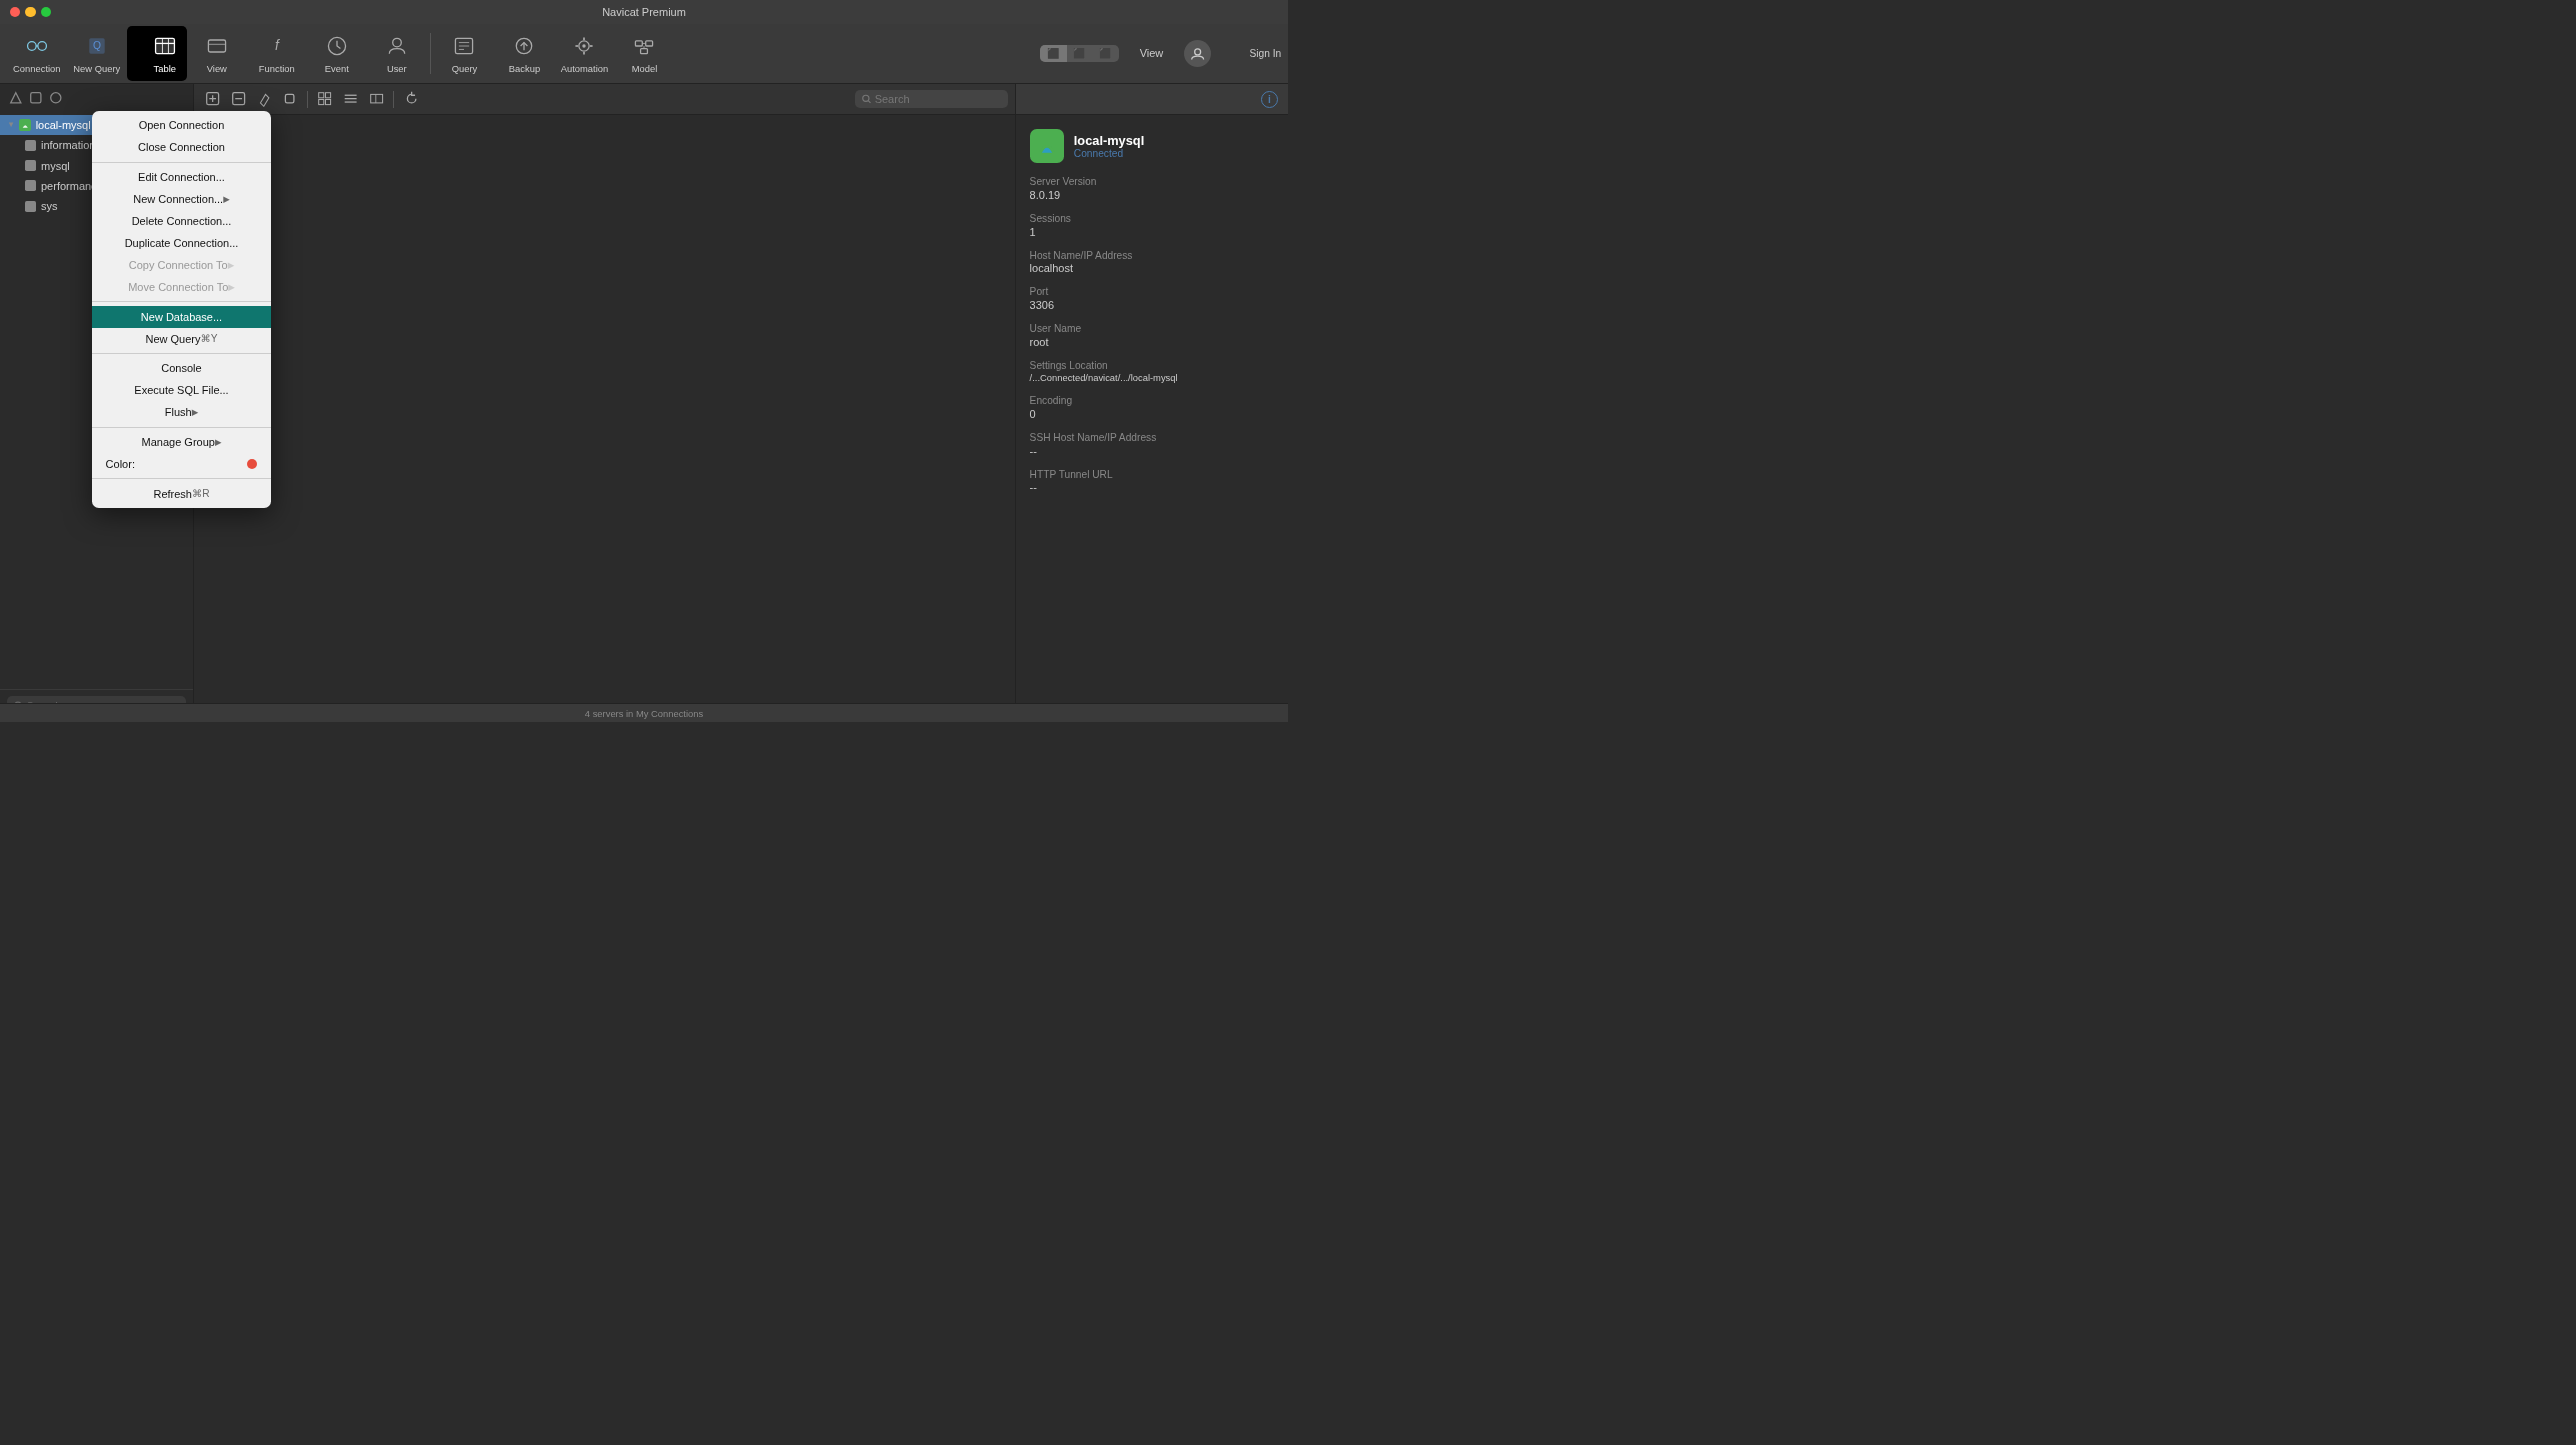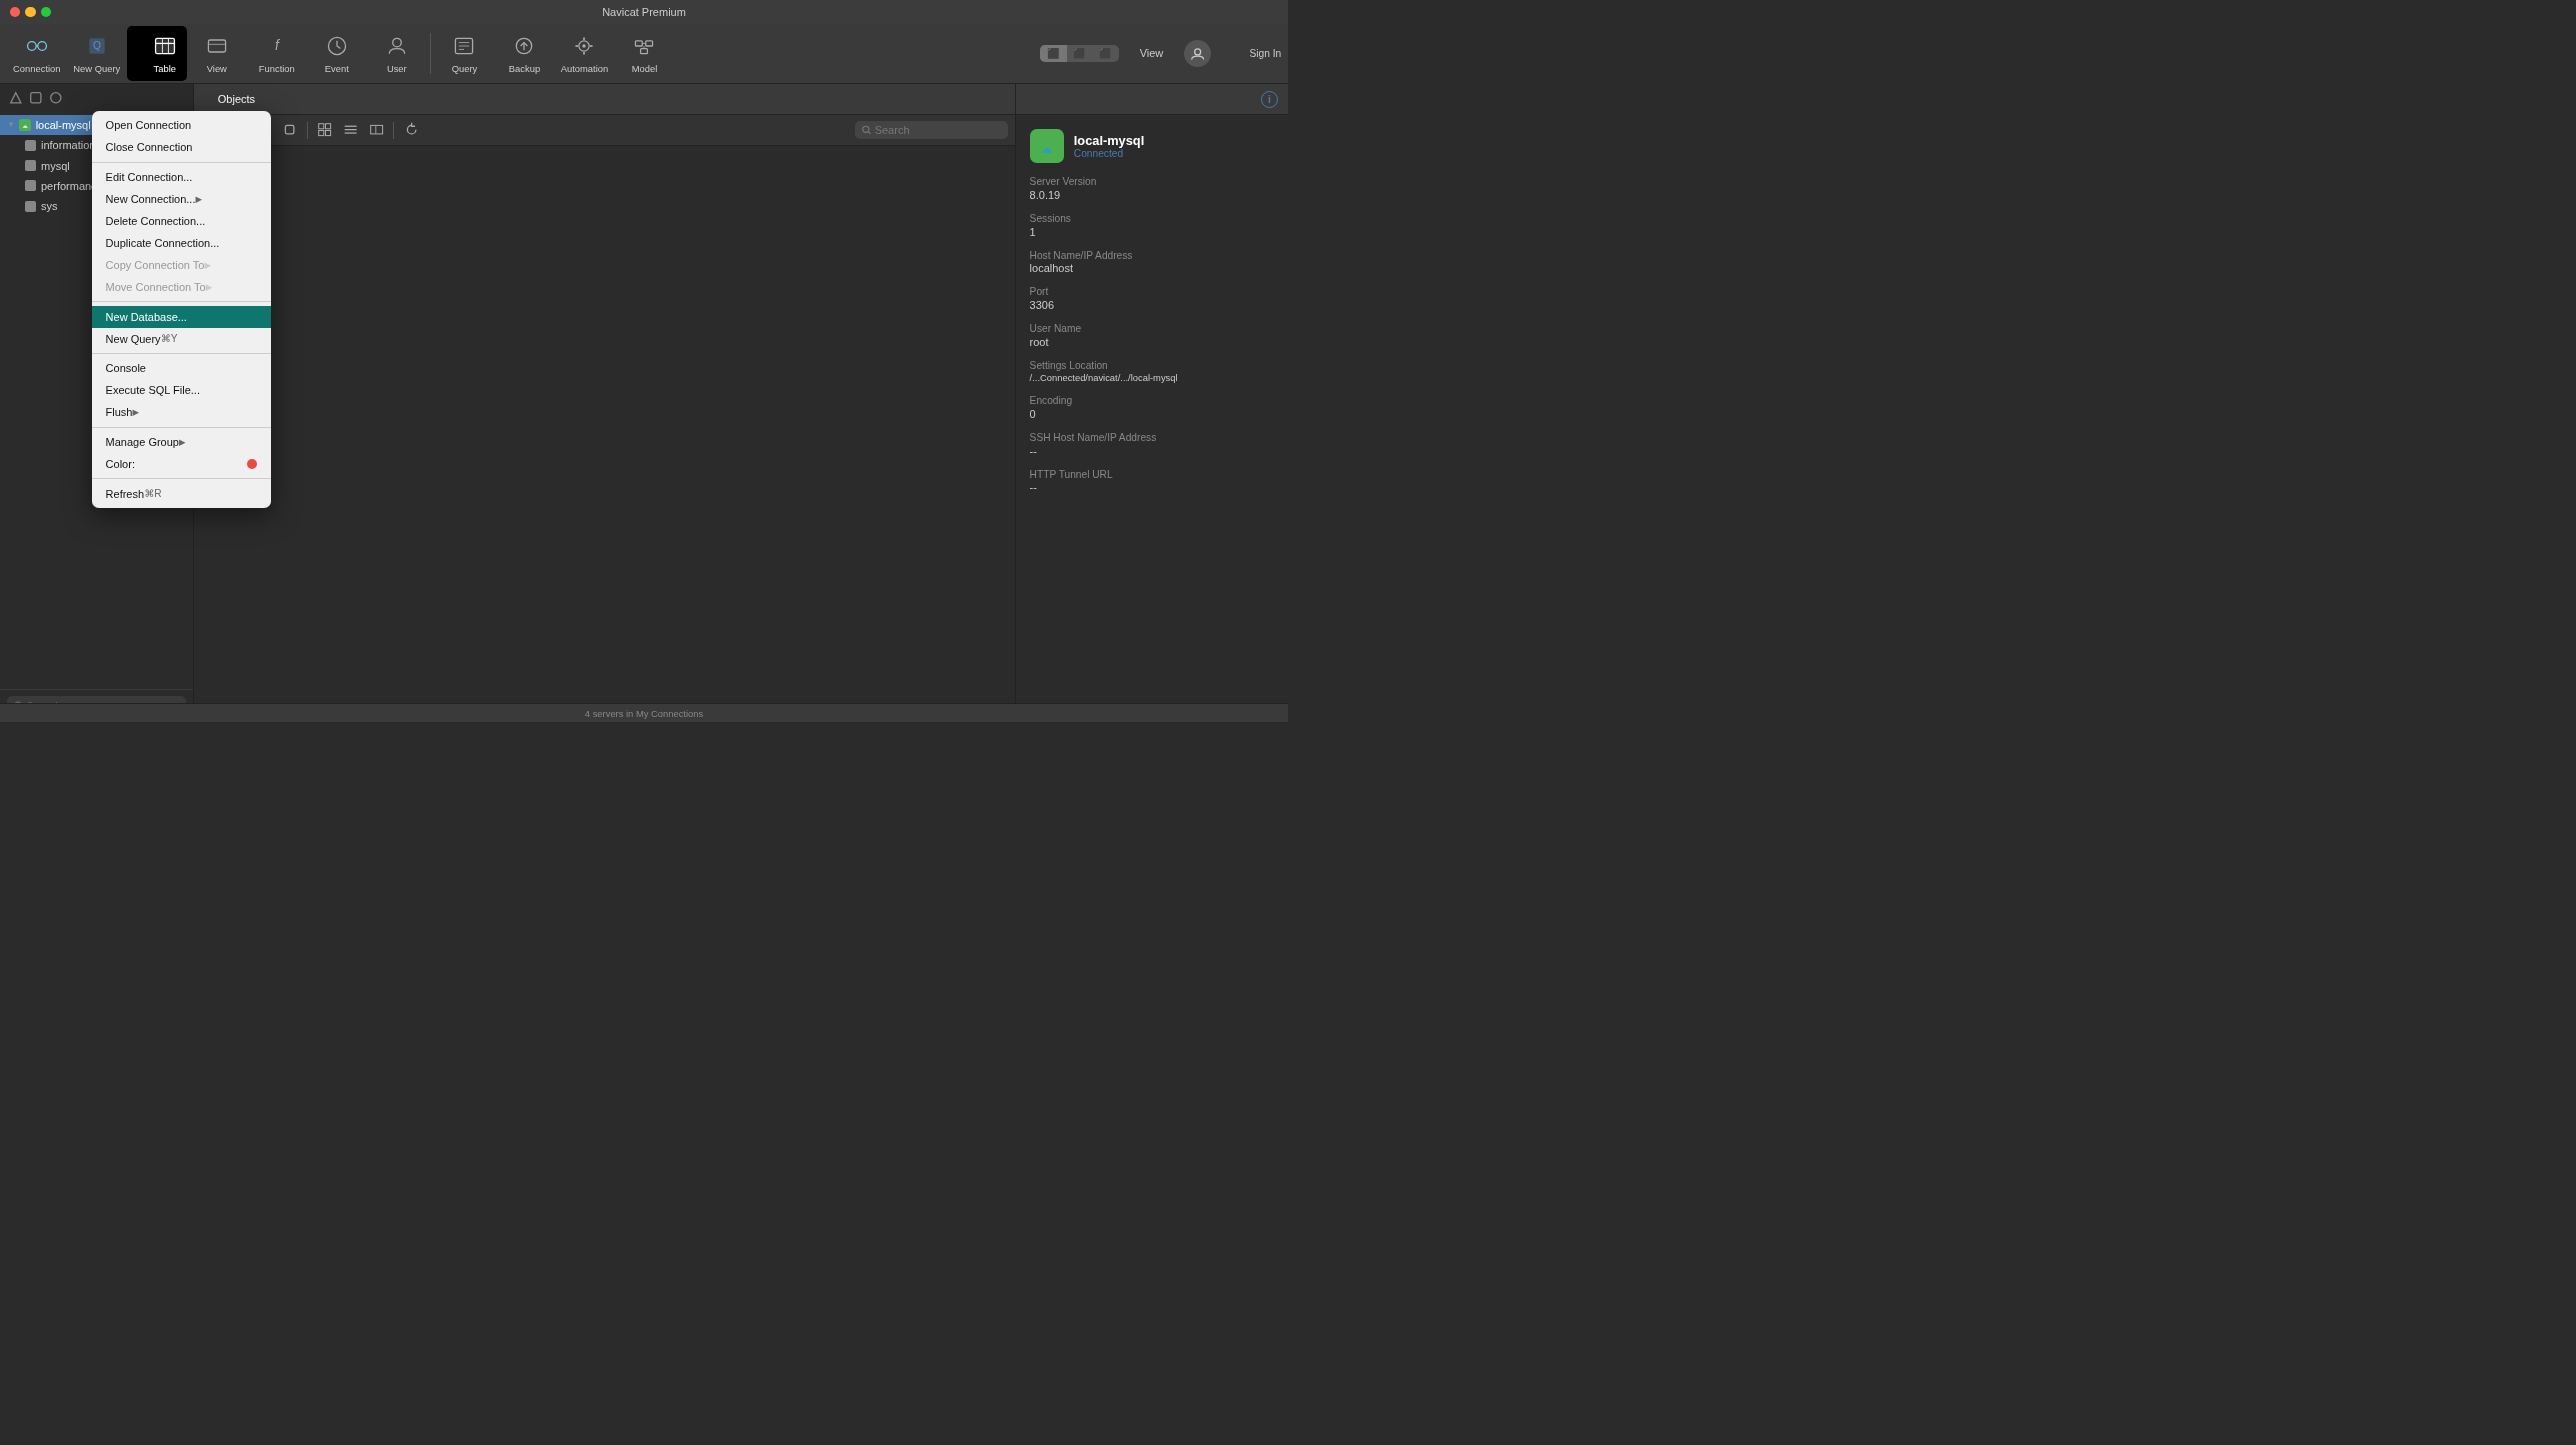--- a/index.html
+++ b/index.html
@@ -366,21 +366,21 @@
       z-index: 1000;
       font-size: 11px;
     }
     .ctx-item {
       display: flex;
       align-items: center;
       height: 22px;
       padding: 0 13.6px;
       color: #111;
       cursor: pointer;
-      justify-content: flex-start;
+      justify-content: center;
     }
     .ctx-item.highlighted {
       background: #0f766e;
       color: #fff;
     }
     .ctx-item.disabled {
       color: #999;
       cursor: default;
     }
     .ctx-separator {
@@ -653,23 +653,20 @@
           <circle cx="5" cy="5" r="4" fill="none" stroke="#666" stroke-width="1.5"></circle>
           <line x1="8" y1="8" x2="11" y2="11" stroke="#666" stroke-width="1.5"></line>
         </svg>
         <input type="text" placeholder="Search" style="">
       </div>
     </div>
   </div>
 
   <div class="content-area">
 
-    <div class="objects-header">
-      <div class="tab-btn active">Objects</div>
-    </div>
 
     <div class="objects-toolbar">
 
       <div class="obj-btn" title="New">
         <svg width="15.3" height="15.3" viewBox="0 0 18 18">
             <rect x="2" y="2" width="14" height="14" rx="2" fill="none" stroke="#aaa" stroke-width="1.5"></rect>
             <line x1="5" y1="9" x2="13" y2="9" stroke="#aaa" stroke-width="1.5"></line>
             <line x1="9" y1="5" x2="9" y2="13" stroke="#aaa" stroke-width="1.5"></line>
           </svg>
       </div>

